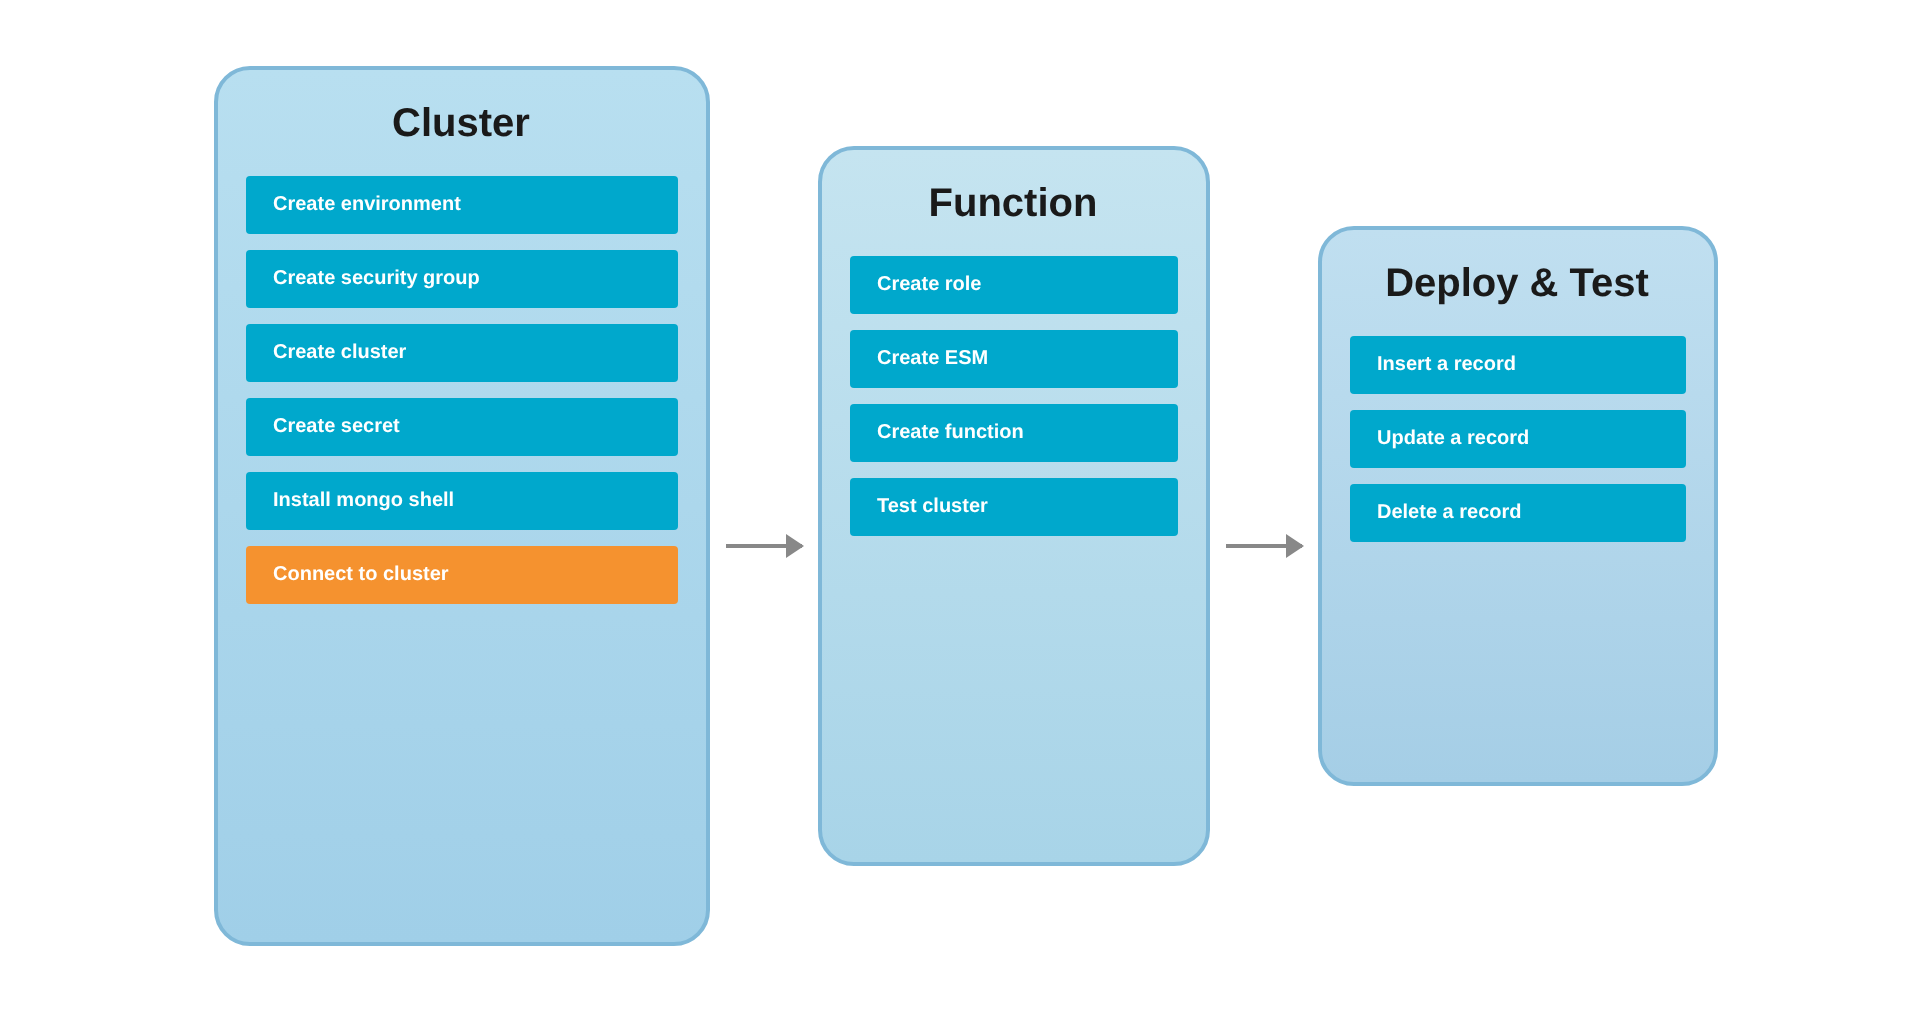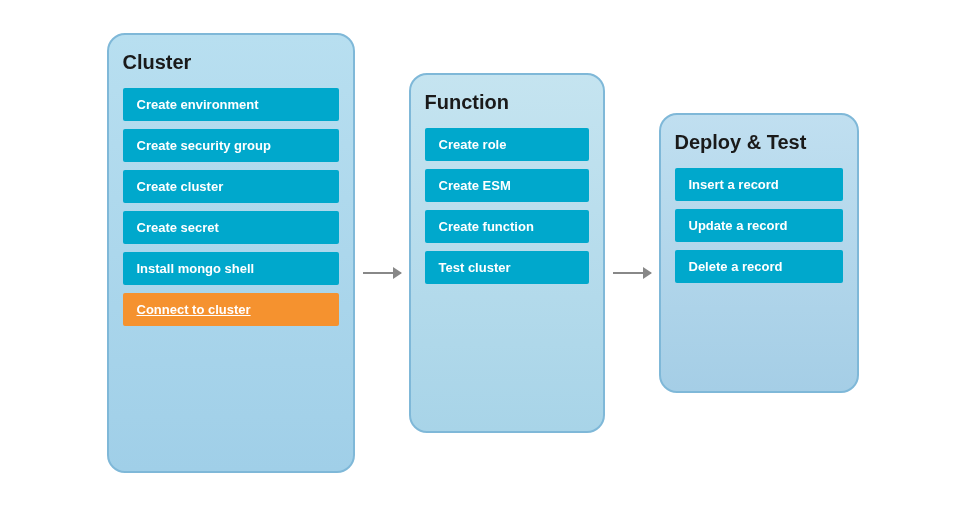--- a/index.html
+++ b/index.html
@@ -20,21 +20,21 @@
       align-items: center;
       gap: 0;
       padding: 20px;
     }
 
     .panel {
       border-radius: 18px;
       padding: 16px 14px;
       display: flex;
       flex-direction: column;
-      align-items: flex-start;
+      align-items: center;
       gap: 8px;
     }
 
     .panel-cluster {
       background: linear-gradient(180deg, #b8dff0 0%, #a0cfe8 100%);
       border: 2px solid #7fb8d8;
       width: 248px;
       min-height: 440px;
     }
 
@@ -57,32 +57,31 @@
       font-weight: bold;
       color: #1a1a1a;
       margin-bottom: 6px;
       text-align: center;
     }
 
     .panel-item {
       width: 100%;
       background: #00a8cc;
       color: #ffffff;
-      font-size: 13px;
+      font-size: 10px;
       font-weight: bold;
       padding: 9px 14px;
       border-radius: 2px;
       cursor: pointer;
       border: none;
       text-align: left;
     }
 
     .panel-item.active {
       background: #f5922f;
-      text-decoration: underline;
     }
 
     .arrow-connector {
       display: flex;
       align-items: center;
       margin: 0 8px;
       margin-top: 40px;
       flex-shrink: 0;
     }
 

